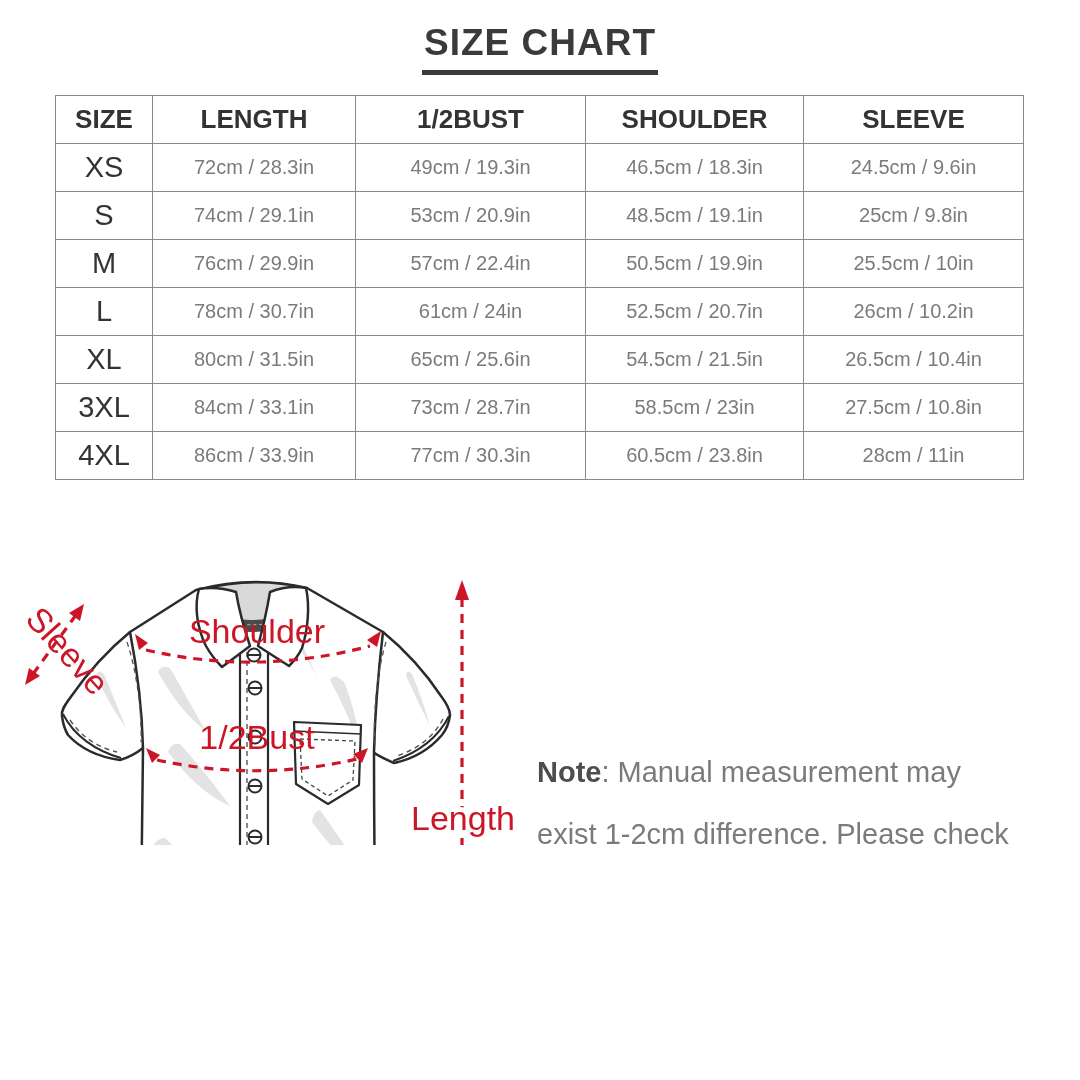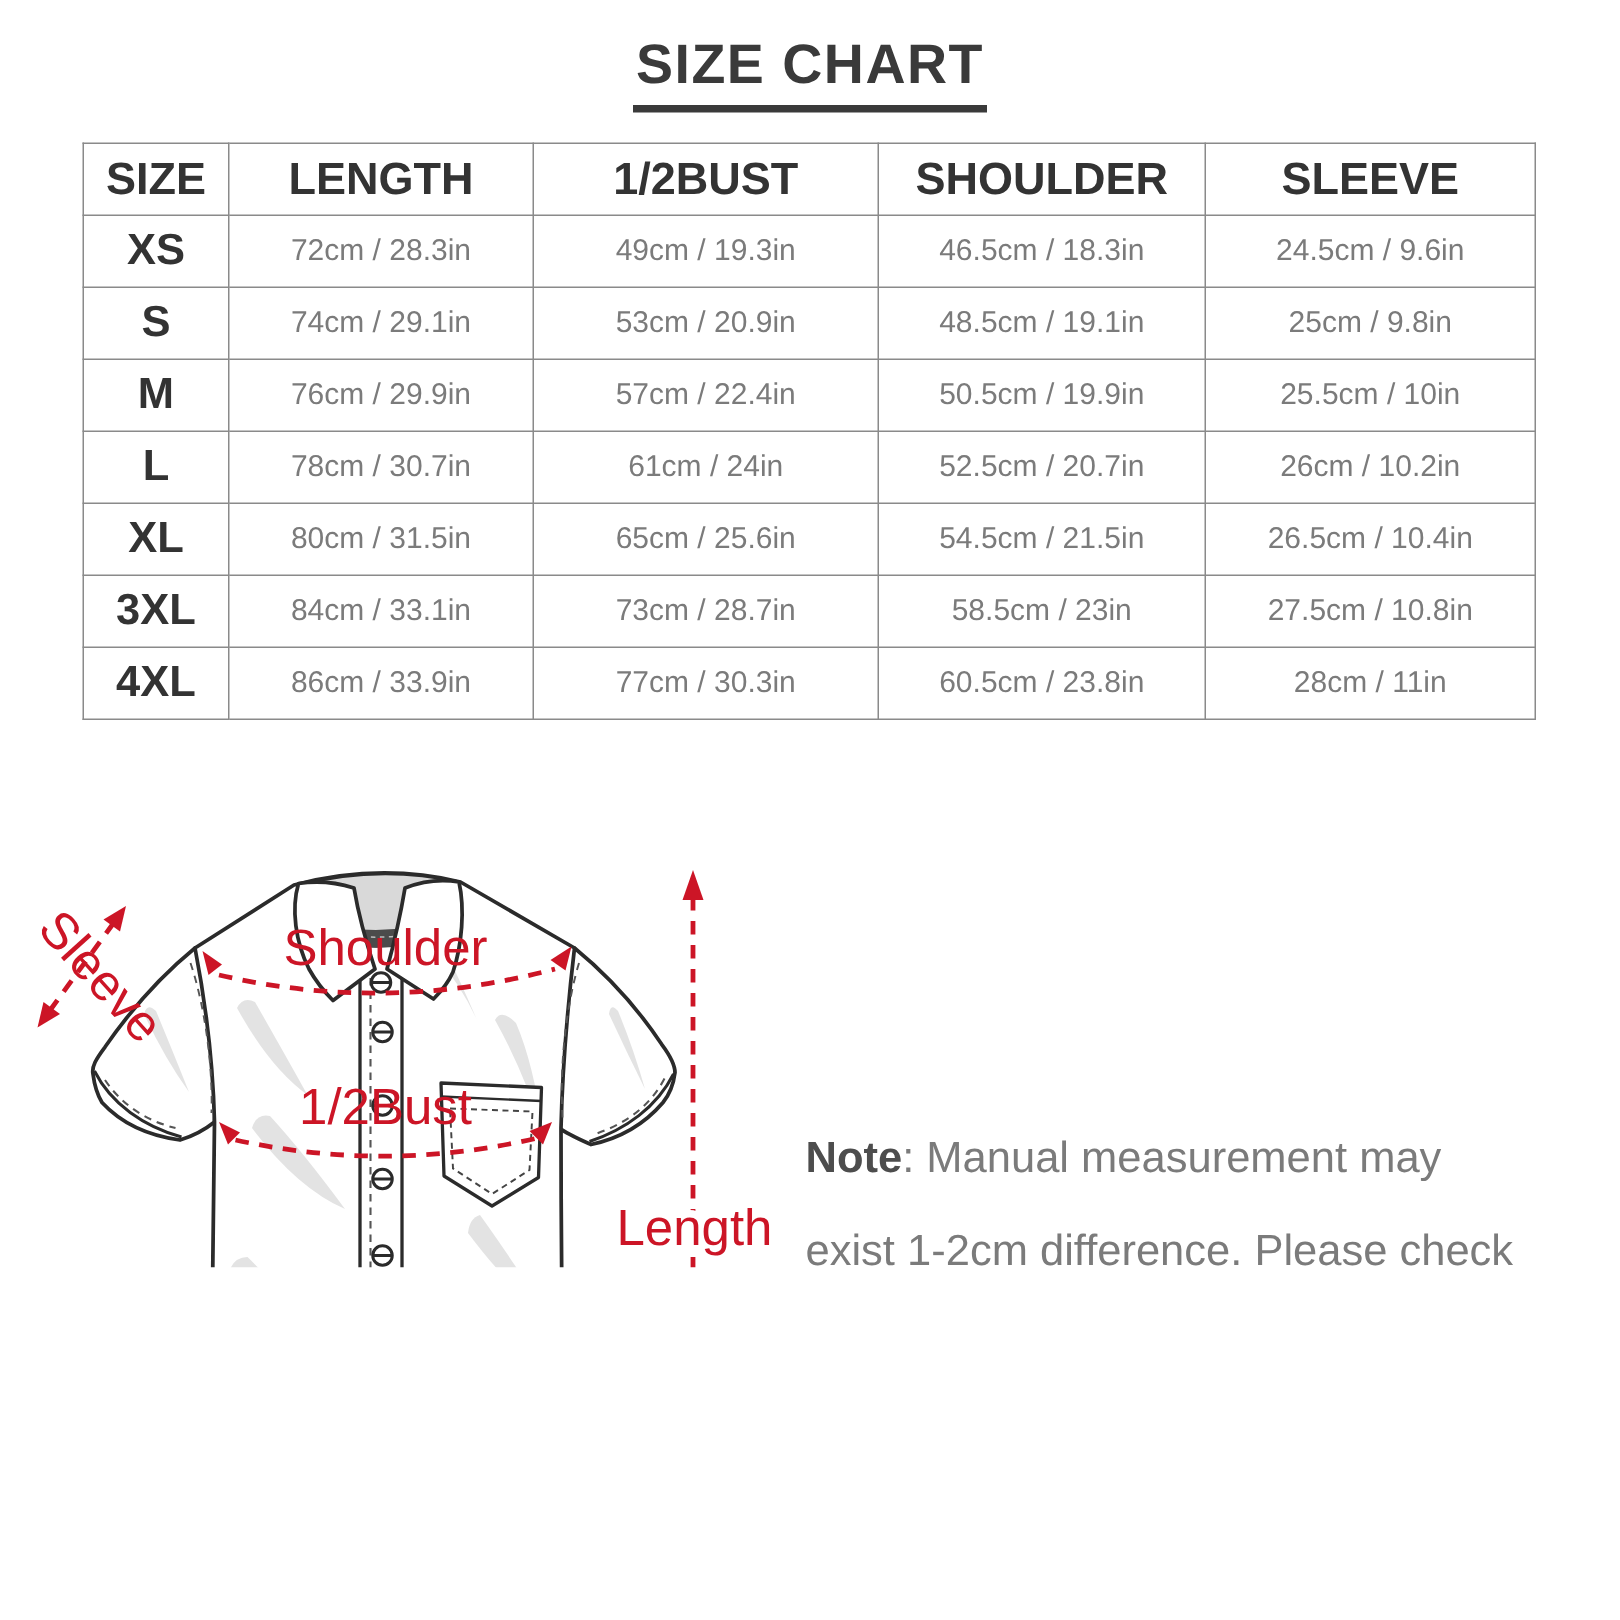--- a/index.html
+++ b/index.html
@@ -15,22 +15,22 @@
   }
   
   table.size-table{
     position:absolute;left:55px;top:95px;width:968px;
     border-collapse:collapse;table-layout:fixed;
   }
   table.size-table th,table.size-table td{
     border:1px solid #8a8a8a;height:47px;text-align:center;vertical-align:middle;
     padding:0;white-space:nowrap;overflow:hidden;
   }
-  table.size-table th{font-size:30px;font-weight:bold;color:#333333;background:#ffffff;}
-  td.size-cell{font-size:29px;font-weight:bold;color:#333333;}
+  table.size-table th{font-size:26px;font-weight:bold;color:#333333;background:#ffffff;}
+  td.size-cell{font-size:29px;font-weight:normal;color:#333333;}
   td.val-cell{font-size:20px;font-weight:normal;color:#7b7b7b;}
   
   .note{
     position:absolute;left:537px;top:712px;width:474px;
     font-size:29px;line-height:62px;color:#7b7b7b;
   }
   .note b{color:#4d4d4d;font-weight:bold;}
   
   .diagram{position:absolute;left:0;top:555px;width:520px;height:505px;}
   .red-label{font-size:34px;fill:#cc1526;font-family:"Liberation Sans",sans-serif;}

